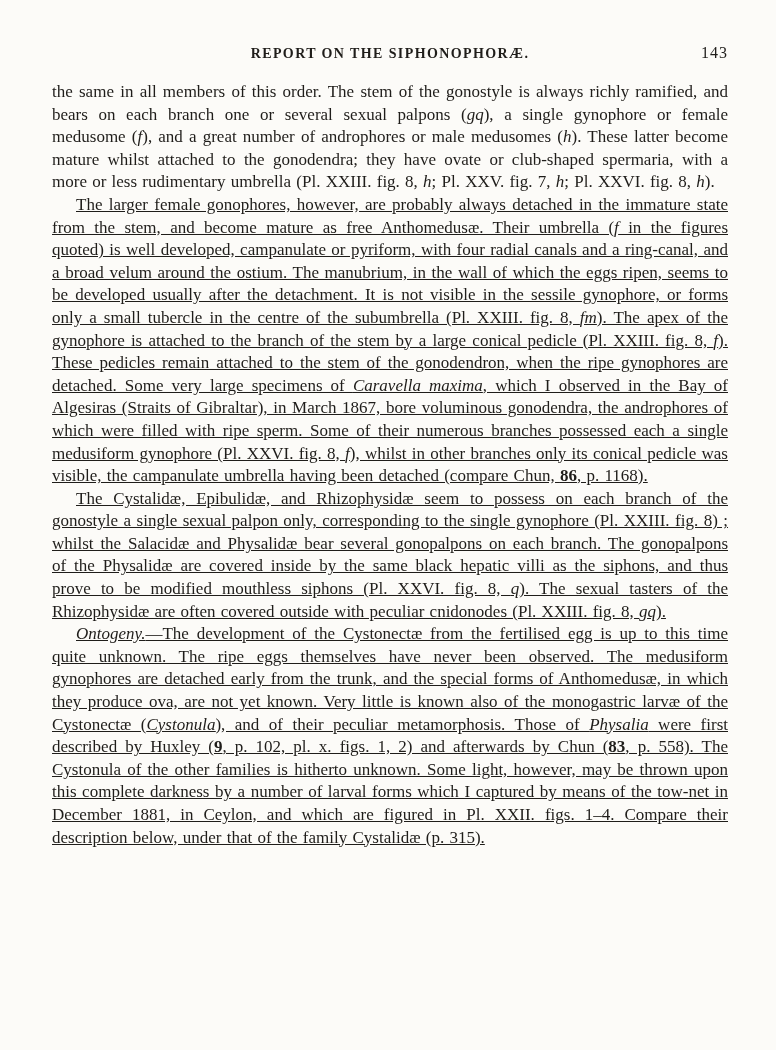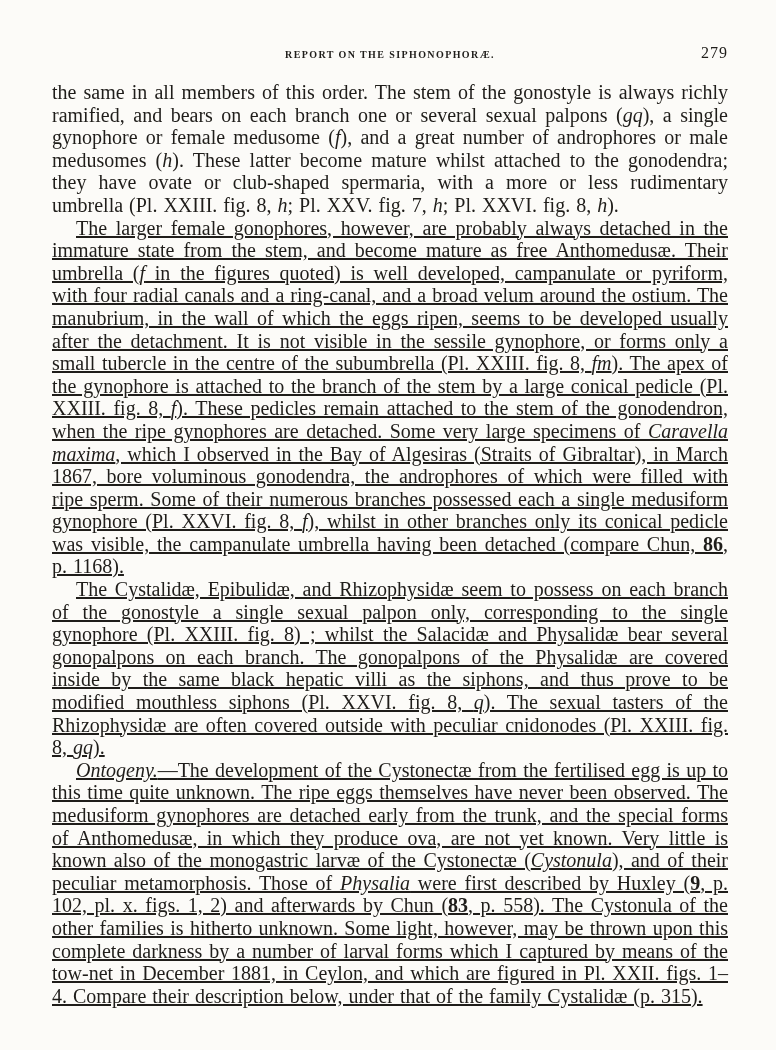--- a/index.html
+++ b/index.html
@@ -18,34 +18,34 @@
     overflow: hidden;
   }
   .header {
     position: relative;
     margin: 44px 48px 0 52px;
     text-align: center;
     height: 20px;
   }
   .header-title {
     font-weight: bold;
-    font-size: 10px;
+    font-size: 14px;
     letter-spacing: 1.4px;
     white-space: nowrap;
   }
   .page-number {
     position: absolute;
     right: 0;
     top: 0;
     font-size: 16px;
     letter-spacing: 1px;
   }
   .body-text {
     margin: 17px 48px 0 52px;
-    font-size: 20px;
+    font-size: 17px;
     line-height: 22.6px;
     text-align: justify;
     word-spacing: 1px;
   }
   p.para {
     margin: 0;
     padding: 0;
   }
   p.para.indent {
     text-indent: 24px;
@@ -53,21 +53,21 @@
   }
   .body-text i { font-style: italic; }
   .body-text b { font-weight: bold; }
 </style>
 </head>
 <body>
 
 <div class="page">
   <div class="header">
     <span class="header-title">REPORT ON THE SIPHONOPHORÆ.</span>
-    <span class="page-number">279</span>
+    <span class="page-number">143</span>
   </div>
   <div class="body-text">
       <p class="para"><span>the same in all members of this order.  The stem of the gonostyle is always richly ramified, and bears on each branch one or several sexual palpons (</span><i>gq</i><span>), a single gynophore or female medusome (</span><i>f</i><span>), and a great number of androphores or male medusomes (</span><i>h</i><span>).  These latter become mature whilst attached to the gonodendra; they have ovate or club-shaped spermaria, with a more or less rudimentary umbrella (Pl. XXIII. fig. 8, </span><i>h</i><span>; Pl. XXV. fig. 7, </span><i>h</i><span>;  Pl. XXVI. fig. 8, </span><i>h</i><span>).</span></p>
       <p class="para indent"><span>The larger female gonophores, however, are probably always detached in the immature state from the stem, and become mature as free Anthomedusæ.  Their umbrella (</span><i>f</i><span> in the figures quoted) is well developed, campanulate or pyriform, with four radial canals and a ring-canal, and a broad velum around the ostium.  The manubrium, in the wall of which the eggs ripen, seems to be developed usually after the detachment. It is not visible in the sessile gynophore, or forms only a small tubercle in the centre of the subumbrella (Pl. XXIII. fig. 8, </span><i>fm</i><span>).  The apex of the gynophore is attached to the branch of the stem by a large conical pedicle (Pl. XXIII. fig. 8, </span><i>f</i><span>).  These pedicles remain attached to the stem of the gonodendron, when the ripe gynophores are detached. Some very large specimens of </span><i>Caravella maxima</i><span>, which I observed in the Bay of Algesiras (Straits of Gibraltar), in March 1867, bore voluminous gonodendra, the androphores of which were filled with ripe sperm.  Some of their numerous branches possessed each a single medusiform gynophore (Pl. XXVI. fig. 8, </span><i>f</i><span>), whilst in other branches only its conical pedicle was visible, the campanulate umbrella having been detached (compare Chun, </span><b>86</b><span>, p. 1168).</span></p>
       <p class="para indent"><span>The Cystalidæ, Epibulidæ, and Rhizophysidæ seem to possess on each branch of the gonostyle a single sexual palpon only, corresponding to the single gynophore (Pl. XXIII. fig. 8) ; whilst the Salacidæ and Physalidæ bear several gonopalpons on each branch. The gonopalpons of the Physalidæ are covered inside by the same black hepatic villi as the siphons, and thus prove to be modified mouthless siphons (Pl. XXVI. fig. 8, </span><i>q</i><span>).  The sexual tasters of the Rhizophysidæ are often covered outside with peculiar cnidonodes (Pl. XXIII. fig. 8, </span><i>gq</i><span>).</span></p>
       <p class="para indent"><i>Ontogeny.</i><span>—The development of the Cystonectæ from the fertilised egg is up to this time quite unknown.  The ripe eggs themselves have never been observed.  The medusiform gynophores are detached early from the trunk, and the special forms of Anthomedusæ, in which they produce ova, are not yet known.  Very little is known also of the monogastric larvæ of the Cystonectæ (</span><i>Cystonula</i><span>), and of their peculiar metamorphosis.  Those of </span><i>Physalia</i><span> were first described by Huxley (</span><b>9</b><span>, p. 102, pl. x. figs. 1, 2) and afterwards by Chun (</span><b>83</b><span>, p. 558).  The Cystonula of the other families is hitherto unknown.  Some light, however, may be thrown upon this complete darkness by a number of larval forms which I captured by means of the tow-net in December 1881, in Ceylon, and which are figured in Pl. XXII. figs. 1–4.  Compare their description below, under that of the family Cystalidæ (p. 315).</span></p>
     </div>
 </div>
 
 </body></html>

